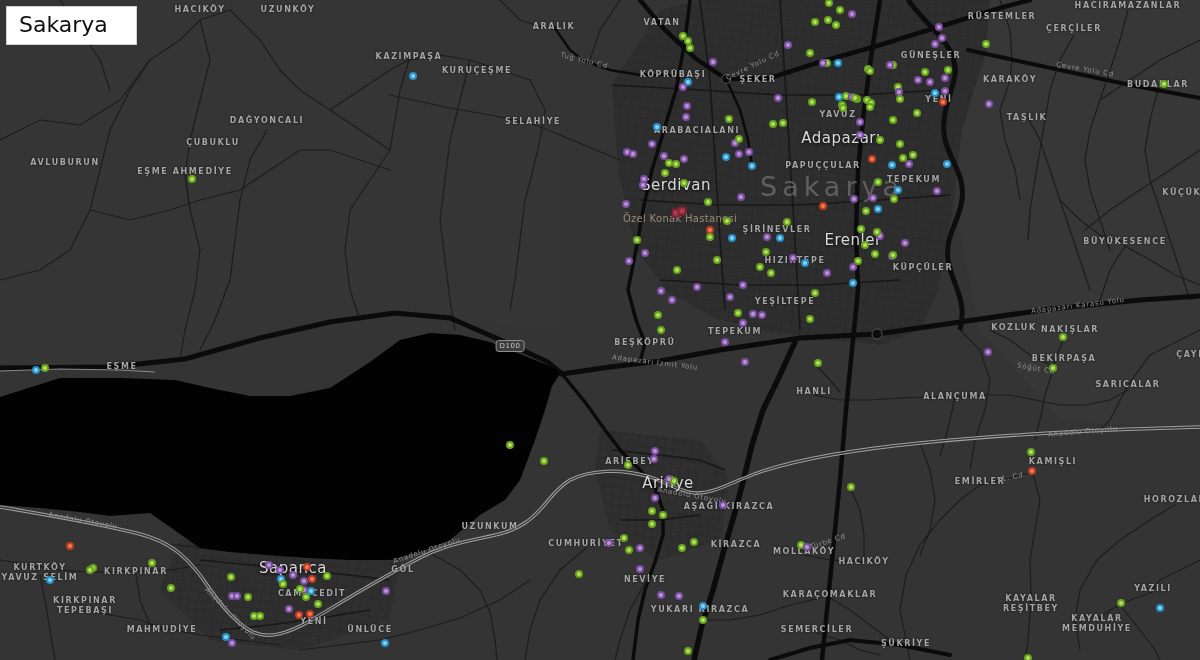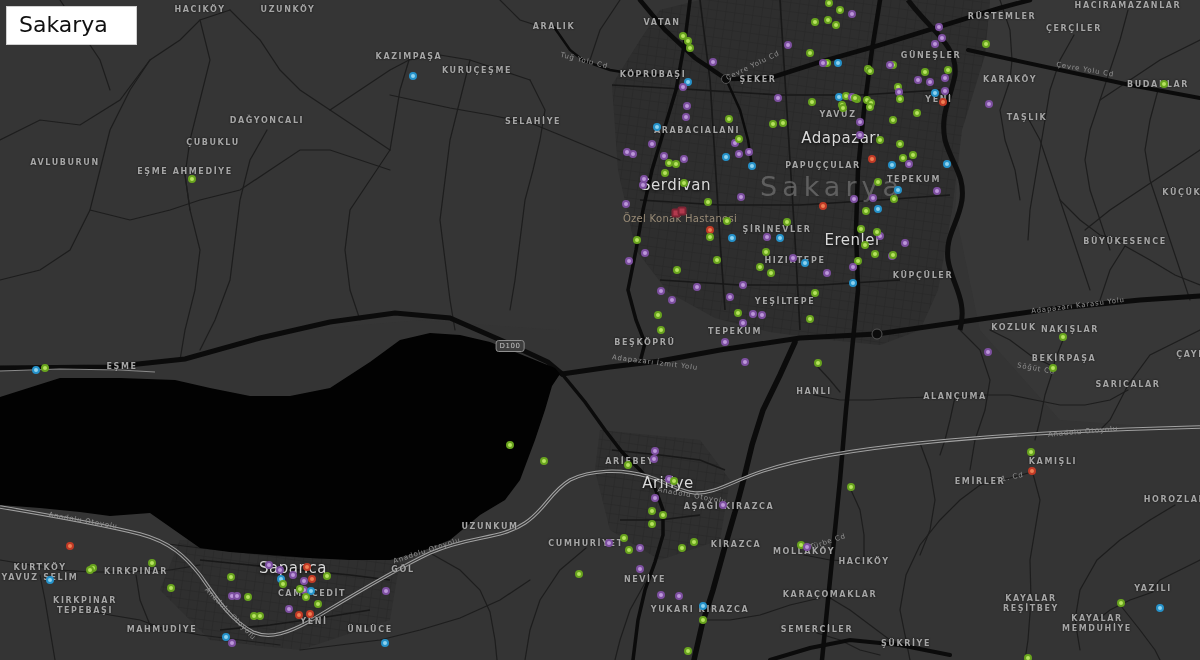--- a/index.html
+++ b/index.html
@@ -172,41 +172,41 @@
       <div class="label poi" style="left: 680px; top: 219px;">Özel Konak Hastanesi</div>
       <div class="label area" style="left: 200px; top: 10px;">HACIKÖY</div>
       <div class="label area" style="left: 288px; top: 10px;">UZUNKÖY</div>
       <div class="label area" style="left: 1128px; top: 6px;">HACIRAMAZANLAR</div>
       <div class="label area" style="left: 1002px; top: 17px;">RÜSTEMLER</div>
       <div class="label area" style="left: 1074px; top: 29px;">ÇERÇİLER</div>
       <div class="label area" style="left: 554px; top: 27px;">ARALIK</div>
       <div class="label area" style="left: 662px; top: 23px;">VATAN</div>
       <div class="label area" style="left: 409px; top: 57px;">KAZIMPAŞA</div>
       <div class="label area" style="left: 477px; top: 71px;">KURUÇEŞME</div>
-      <div class="label area" style="left: 653px; top: 75px; text-align: right;">KÖPRÜBAŞI</div>
+      <div class="label area" style="left: 673px; top: 75px; text-align: right;">KÖPRÜBAŞI</div>
       <div class="label area" style="left: 758px; top: 80px;">ŞEKER</div>
       <div class="label area" style="left: 931px; top: 56px;">GÜNEŞLER</div>
       <div class="label area" style="left: 939px; top: 100px;">YENİ</div>
       <div class="label area" style="left: 1010px; top: 80px;">KARAKÖY</div>
       <div class="label area" style="left: 1158px; top: 85px;">BUDAKLAR</div>
       <div class="label area" style="left: 1027px; top: 118px; text-align: center;">TAŞLIK</div>
       <div class="label area" style="left: 267px; top: 121px;">DAĞYONCALI</div>
       <div class="label area" style="left: 213px; top: 143px;">ÇUBUKLU</div>
       <div class="label area" style="left: 533px; top: 122px;">SELAHİYE</div>
       <div class="label area" style="left: 697px; top: 131px;">ARABACIALANI</div>
       <div class="label area" style="left: 838px; top: 115px;">YAVUZ</div>
       <div class="label area" style="left: 65px; top: 163px;">AVLUBURUN</div>
       <div class="label area" style="left: 185px; top: 172px;">EŞME AHMEDİYE</div>
       <div class="label area" style="left: 823px; top: 166px;">PAPUÇÇULAR</div>
       <div class="label area" style="left: 914px; top: 180px;">TEPEKUM</div>
       <div class="label area" style="left: 1204px; top: 193px;">KÜÇÜKESENCE</div>
       <div class="label area" style="left: 777px; top: 230px;">ŞİRİNEVLER</div>
       <div class="label area" style="left: 1125px; top: 242px;">BÜYÜKESENCE</div>
       <div class="label area" style="left: 795px; top: 261px;">HIZIRTEPE</div>
-      <div class="label area" style="left: 923px; top: 276px;">KÜPÇÜLER</div>
+      <div class="label area" style="left: 923px; top: 268px;">KÜPÇÜLER</div>
       <div class="label area" style="left: 785px; top: 302px;">YEŞİLTEPE</div>
       <div class="label area" style="left: 990px; top: 328px; margin-left: 24px;">KOZLUK</div>
       <div class="label area" style="left: 1070px; top: 330px;">NAKIŞLAR</div>
       <div class="label area" style="left: 735px; top: 332px;">TEPEKUM</div>
       <div class="label area" style="left: 645px; top: 343px;">BEŞKÖPRÜ</div>
       <div class="label area" style="left: 1201px; top: 355px;">ÇAYBAŞI</div>
       <div class="label area" style="left: 1064px; top: 359px;">BEKİRPAŞA</div>
       <div class="label area" style="left: 122px; top: 367px;">EŞME</div>
       <div class="label area" style="left: 1128px; top: 385px;">SARICALAR</div>
       <div class="label area" style="left: 955px; top: 397px;">ALANÇUMA</div>

